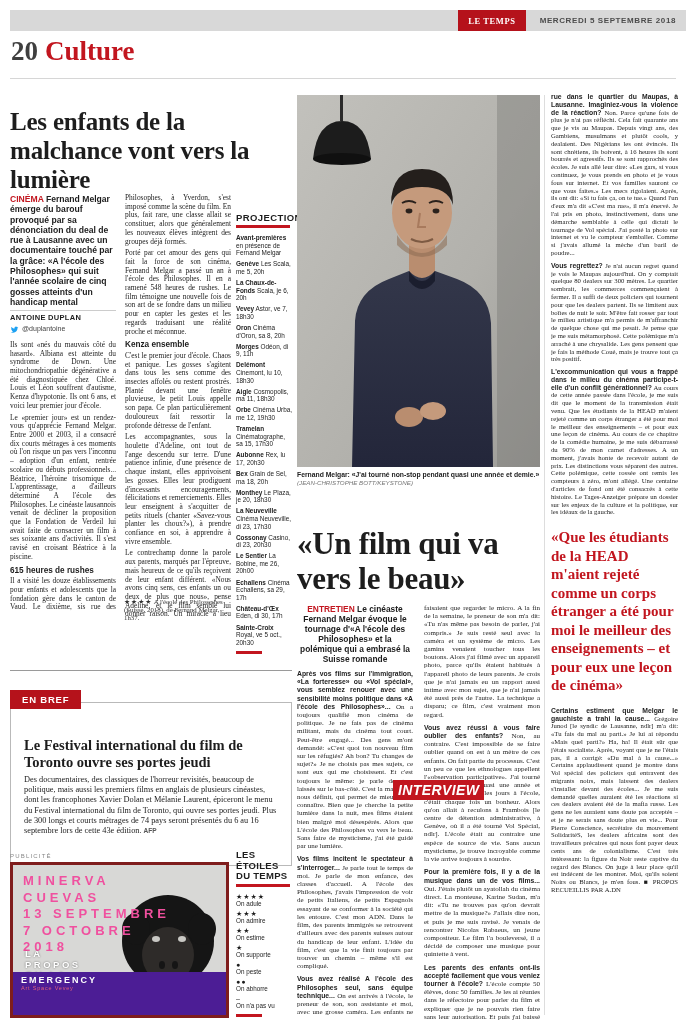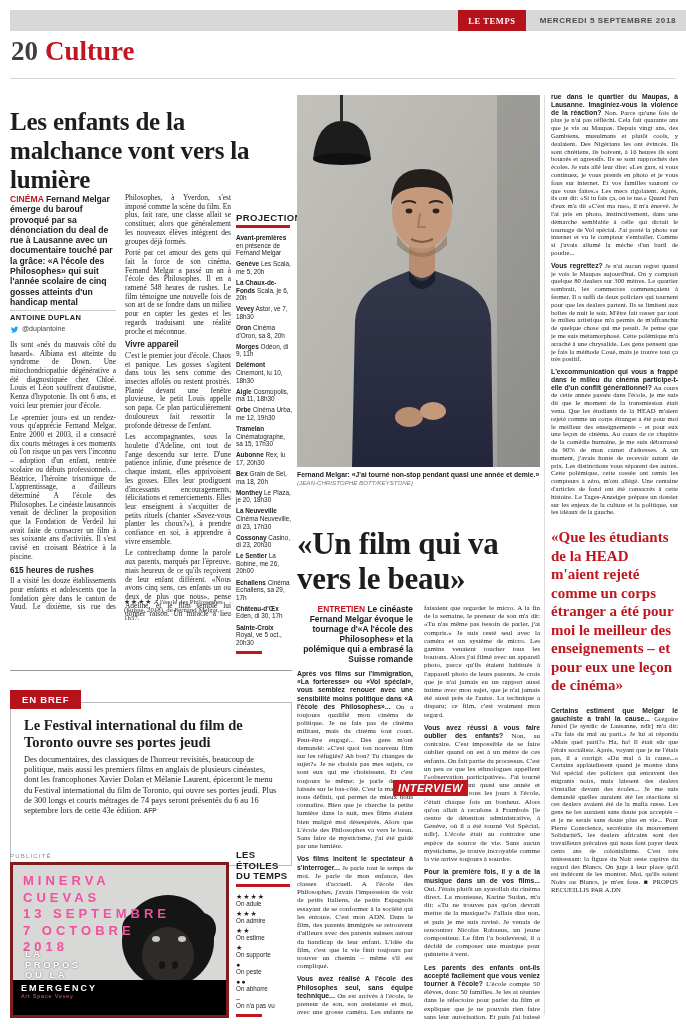--- a/index.html
+++ b/index.html
@@ -51,54 +51,54 @@
            font-family:"Liberation Sans",sans-serif;font-size:6.8px;line-height:8.4px;color:#222;}
   #caption .cap{font-weight:bold;}
   #caption .credit{font-style:italic;color:#777;font-size:6.2px;}
   
   #headline2{position:absolute;left:297px;top:500px;width:243px;font-size:31px;line-height:35px;
              font-weight:bold;letter-spacing:-.3px;}
   #interview-flow{position:absolute;left:297px;top:604px;width:243px;height:418px;overflow:hidden;
                   column-count:2;column-gap:11px;font-size:7px;line-height:8.2px;text-align:justify;
                   hyphens:auto;}
   .entretien{font-family:"Liberation Sans",sans-serif;font-weight:bold;font-size:8.4px;
-             line-height:10px;text-align:right;margin:0 0 6px 0;}
+             line-height:10px;text-align:center;margin:0 0 6px 0;}
   .qa{margin:0 0 5px 0;}
   .qa b{font-family:"Liberation Sans",sans-serif;font-size:6.8px;}
   #interview-tag{position:absolute;left:393px;top:780px;background:#c2161f;color:#fff;
                  font-family:"Liberation Sans",sans-serif;font-weight:bold;font-style:italic;
-                 font-size:11px;padding:2px 5px;letter-spacing:.4px;}
+                 font-size:14px;padding:2px 5px;letter-spacing:.4px;}
   
   #rightcol{position:absolute;left:551px;top:93px;width:127px;height:928px;overflow:hidden;
             font-size:6.7px;line-height:7.8px;text-align:justify;hyphens:auto;}
   #rightcol .qa{margin-bottom:5px;}
   #pullquote{color:#c2161f;font-size:15px;line-height:18.5px;font-weight:bold;text-align:left;
              margin:12px 0 12px 0;font-family:"Liberation Serif",serif;}
   
   #enbref-label{position:absolute;left:10px;top:690px;background:#b5121b;color:#fff;
                 font-family:"Liberation Sans",sans-serif;font-weight:bold;font-size:9.5px;
                 letter-spacing:.8px;padding:4px 12px;}
   #enbref-box{position:absolute;left:10px;top:702px;width:282px;height:164px;border:1px solid #b9b9b9;
-              box-sizing:border-box;padding:14px 13px 8px 13px;}
+              box-sizing:border-box;padding:34px 13px 8px 13px;}
   #enbref-box h2{margin:0 0 5px 0;font-size:14.5px;line-height:16.5px;font-weight:bold;}
   #enbref-box .body{font-size:8.3px;line-height:10.2px;text-align:left;color:#222;}
   #enbref-box .credit{font-family:"Liberation Sans",sans-serif;font-size:6.5px;font-weight:bold;color:#555;}
   
   #publabel{position:absolute;left:10px;top:853px;font-family:"Liberation Sans",sans-serif;
             font-size:6px;letter-spacing:1.2px;color:#888;}
   #ad{position:absolute;left:10px;top:862px;width:219px;height:156px;border:3px solid #7f1d1d;
       background:#d8d8d6;box-sizing:border-box;overflow:hidden;}
   .ad-lines{position:absolute;left:10px;top:8px;font-family:"Liberation Sans",sans-serif;
             font-weight:bold;color:#f0509f;font-size:13px;line-height:16.5px;letter-spacing:4px;}
   #gorilla{position:absolute;right:2px;top:26px;}
   .ad-overlay{position:absolute;left:12px;top:84px;color:#fff;font-family:"Liberation Sans",sans-serif;
               font-weight:bold;font-size:9.5px;line-height:10.5px;letter-spacing:2.5px;
               text-shadow:0 0 2px rgba(0,0,0,.55);}
-  #ad-bar{position:absolute;left:0;right:0;bottom:0;height:24px;background:#000000;color:#fff;
-          padding:3px 8px 8px 8px;}
+  #ad-bar{position:absolute;left:0;right:0;bottom:0;height:24px;background:#4c1d95;color:#fff;
+          padding:3px 8px 16px 8px;}
   #ad-bar .em{font-family:"Liberation Sans",sans-serif;font-weight:bold;font-size:9px;letter-spacing:2px;}
   #ad-bar .sub{font-family:"Liberation Sans",sans-serif;font-size:5.5px;color:#e0607f;letter-spacing:.8px;}
   
   #etoiles{position:absolute;left:236px;top:850px;width:57px;font-family:"Liberation Sans",sans-serif;}
   #etoiles h3{margin:0 0 2px 0;font-size:9.5px;line-height:10.5px;font-weight:bold;letter-spacing:.3px;}
   .star-item{margin-bottom:2.5px;}
   .star-item .s{font-size:7px;letter-spacing:1px;display:block;line-height:7px;}
   .star-item .l{font-size:6.3px;color:#222;display:block;line-height:7.5px;}
 </style>
 </head>
@@ -135,21 +135,21 @@
       <p class="p">Ils sont «nés du mauvais côté du hasard». Albiana est atteinte du syndrome de Down. Une mitochondriopathie dégénérative a été diagnostiquée chez Chloé. Louis et Léon souffrent d'autisme, Kenza d'hypotonie. Ils ont 6 ans, et voici leur premier jour d'école.</p>
 
       <p class="p">Le «premier jour» est un rendez-vous qu'apprécie Fernand Melgar. Entre 2000 et 2003, il a consacré dix courts métrages à ces moments où l'on risque un pas vers l'inconnu – adoption d'un enfant, rentrée scolaire ou débuts professionnels... Béatrice, l'héroïne trisomique de L'apprentissage, a d'ailleurs déterminé A l'école des Philosophes. Le cinéaste lausannois venait de décliner la proposition que la Fondation de Verdeil lui avait faite de consacrer un film à ses soixante ans d'activités. Il s'est ravisé en croisant Béatrice à la piscine.</p>
 
       <p class="sub">615 heures de rushes</p>
 
       <p class="p">Il a visité les douze établissements pour enfants et adolescents que la fondation gère dans le canton de Vaud. Le dixième, sis rue des Philosophes, à Yverdon, s'est imposé comme la scène du film. En plus, fait rare, une classe allait se constituer, alors que généralement les nouveaux élèves intègrent des groupes déjà formés.</p>
 
       <p class="p">Porté par cet amour des gens qui fait la force de son cinéma, Fernand Melgar a passé un an à l'école des Philosophes. Il en a ramené 548 heures de rushes. Le film témoigne une nouvelle fois de son art de se fondre dans un milieu pour en capter les gestes et les regards traduisant une réalité proche et méconnue.</p>
 
-      <p class="sub">Vivre appareil</p>
+      <p class="sub">Kenza ensemble</p>
 
       <p class="p">C'est le premier jour d'école. Chaos et panique. Les gosses s'agitent dans tous les sens comme des insectes affolés ou restent prostrés. Planté devant une fenêtre pluvieuse, le petit Louis appelle son papa. Ce plan particulièrement douloureux fait ressortir la profonde détresse de l'enfant.</p>
 
       <p class="p">Les accompagnantes, sous la houlette d'Adeline, ont tout de l'ange descendu sur terre. D'une patience infinie, d'une présence de chaque instant, elles apprivoisent les gosses. Elles leur prodiguent d'incessants encouragements, félicitations et remerciements. Elles leur enseignent à s'acquitter de petits rituels (chanter «Savez-vous planter les choux?»), à prendre confiance en soi, à apprendre à vivre ensemble.</p>
 
       <p class="p">Le contrechamp donne la parole aux parents, marqués par l'épreuve, mais heureux de ce qu'ils reçoivent de leur enfant différent. «Nous avons cinq sens, ces enfants un ou deux de plus que nous», pense Adeline, et le film semble lui donner raison. Un miracle a lieu devant nos yeux. La classe se structure. Les enfants progressent, se socialisent, les âmes prisonnières éclosent. Les regards s'allument, les mots viennent aux lèvres. Albiana cesse de réclamer de l'affection en tapant les autres, Kenza redresse la tête, Chloé arrive à se mouvoir. Aux bains de Saillon, la classe se laisse dériver au fil de l'eau, libérée de toute pesanteur, comme réconciliée avec la vie. A l'école des Philosophes est beau comme le printemps. ■</p>
 
   </div>
   <div id="article-foot">
     <span class="stars">★★★★</span>

